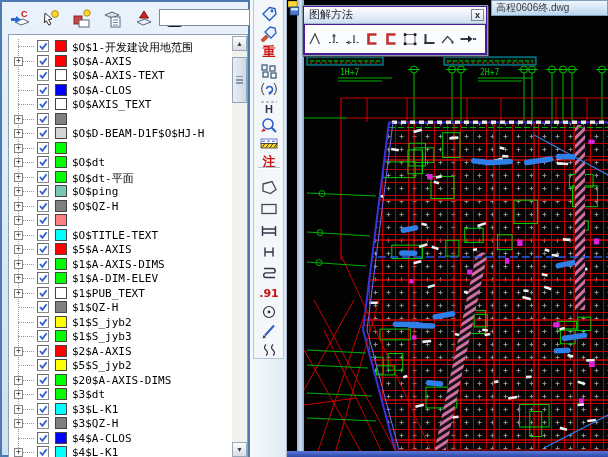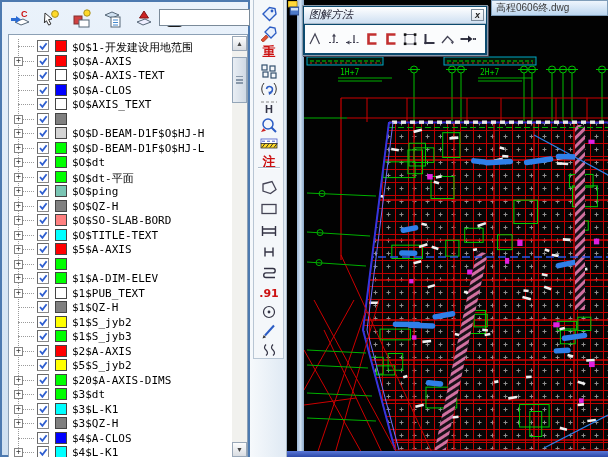--- a/index.html
+++ b/index.html
@@ -55,22 +55,22 @@
   #bottomedge{left:287px;top:451px;width:321px;height:6px;background:linear-gradient(#5a78d8,#2c48a8);}
   #miniwin-icon{left:288px;top:1px;width:11px;height:15px;}
   
   #title-inactive{left:491px;top:0;width:117px;height:16px;
     background:linear-gradient(#eef5fd,#bcd6ef);border:1px solid #7f9db9;box-sizing:border-box;
     font-size:10px;color:#3a3a3a;line-height:14px;padding-left:4px;white-space:nowrap;overflow:hidden;}
   #title-active{left:487px;top:16px;width:121px;height:19px;
     background:linear-gradient(#4466d8,#16309c);border:1px solid #0e2070;box-sizing:border-box;
     font-size:11px;color:#fff;line-height:17px;padding-left:4px;white-space:nowrap;overflow:hidden;}
   
-  #dialog{left:302px;top:5px;width:186px;height:51px;background:#0c4a6e;
-    border:1px solid #8a98a8;box-shadow:1px 1px 0 #445;box-sizing:border-box;font-style:italic;}
+  #dialog{left:302px;top:5px;width:186px;height:51px;background:#4c1d95;
+    border:1px solid #8a98a8;box-shadow:1px 1px 0 #445;box-sizing:border-box;}
   #dialog-title{position:absolute;left:1px;top:1px;right:1px;height:16px;
     background:linear-gradient(#ffffff,#cfe0f2);border-bottom:1px solid #a8b8c8;
     font-size:11px;color:#223;line-height:15px;padding-left:5px;}
   #dialog-close{position:absolute;right:2px;top:2px;width:13px;height:12px;
     background:linear-gradient(#fcfdfe,#dfe6ee);border:1px solid #7a8a9a;box-sizing:border-box;
     font-size:9px;line-height:10px;text-align:center;color:#222;font-weight:bold;}
   #dialog-icons{position:absolute;left:2px;top:19px;right:2px;height:28px;background:#fbfcfd;
     display:flex;align-items:center;}
   .dicon{width:19px;height:18px;display:flex;align-items:center;justify-content:center;}
 </style>
@@ -199,21 +199,20 @@
           </div>
           <div class="lrow" style="top: 105.5px;">
             <div class="stub"></div>
             <div class="expander">+</div>
             <div class="chk">
               <svg width="10" height="10" viewBox="0 0 10 10">
                 <path d="M2 5 l2.4 2.8 L8.6 2.2" stroke="#2e5ed0" stroke-width="1.8" fill="none"></path>
               </svg>
             </div>
             <div class="swatch" style="background:#00ff00"></div>
-            <div class="lname">$O$D-BEAM-D1F$O$HJ-L</div>
           </div>
           <div class="lrow" style="top: 120px;">
             <div class="stub"></div>
             <div class="expander">+</div>
             <div class="chk">
               <svg width="10" height="10" viewBox="0 0 10 10">
                 <path d="M2 5 l2.4 2.8 L8.6 2.2" stroke="#2e5ed0" stroke-width="1.8" fill="none"></path>
               </svg>
             </div>
             <div class="swatch" style="background:#00ff00"></div>
@@ -254,21 +253,20 @@
           </div>
           <div class="lrow" style="top: 178px;">
             <div class="stub"></div>
             <div class="expander">+</div>
             <div class="chk">
               <svg width="10" height="10" viewBox="0 0 10 10">
                 <path d="M2 5 l2.4 2.8 L8.6 2.2" stroke="#2e5ed0" stroke-width="1.8" fill="none"></path>
               </svg>
             </div>
             <div class="swatch" style="background:#ff8080"></div>
-            <div class="lname">$O$SO-SLAB-BORD</div>
           </div>
           <div class="lrow" style="top: 192.5px;">
             <div class="stub"></div>
             <div class="expander">+</div>
             <div class="chk">
               <svg width="10" height="10" viewBox="0 0 10 10">
                 <path d="M2 5 l2.4 2.8 L8.6 2.2" stroke="#2e5ed0" stroke-width="1.8" fill="none"></path>
               </svg>
             </div>
             <div class="swatch" style="background:#00ffff"></div>
@@ -287,20 +285,21 @@
           </div>
           <div class="lrow" style="top: 221.5px;">
             <div class="stub"></div>
             <div class="expander">+</div>
             <div class="chk">
               <svg width="10" height="10" viewBox="0 0 10 10">
                 <path d="M2 5 l2.4 2.8 L8.6 2.2" stroke="#2e5ed0" stroke-width="1.8" fill="none"></path>
               </svg>
             </div>
             <div class="swatch" style="background:#00ff00"></div>
+            <div class="lname">$1$A-AXIS-DIMS</div>
           </div>
           <div class="lrow" style="top: 236px;">
             <div class="stub"></div>
             <div class="expander">+</div>
             <div class="chk">
               <svg width="10" height="10" viewBox="0 0 10 10">
                 <path d="M2 5 l2.4 2.8 L8.6 2.2" stroke="#2e5ed0" stroke-width="1.8" fill="none"></path>
               </svg>
             </div>
             <div class="swatch" style="background:#00ff00"></div>

